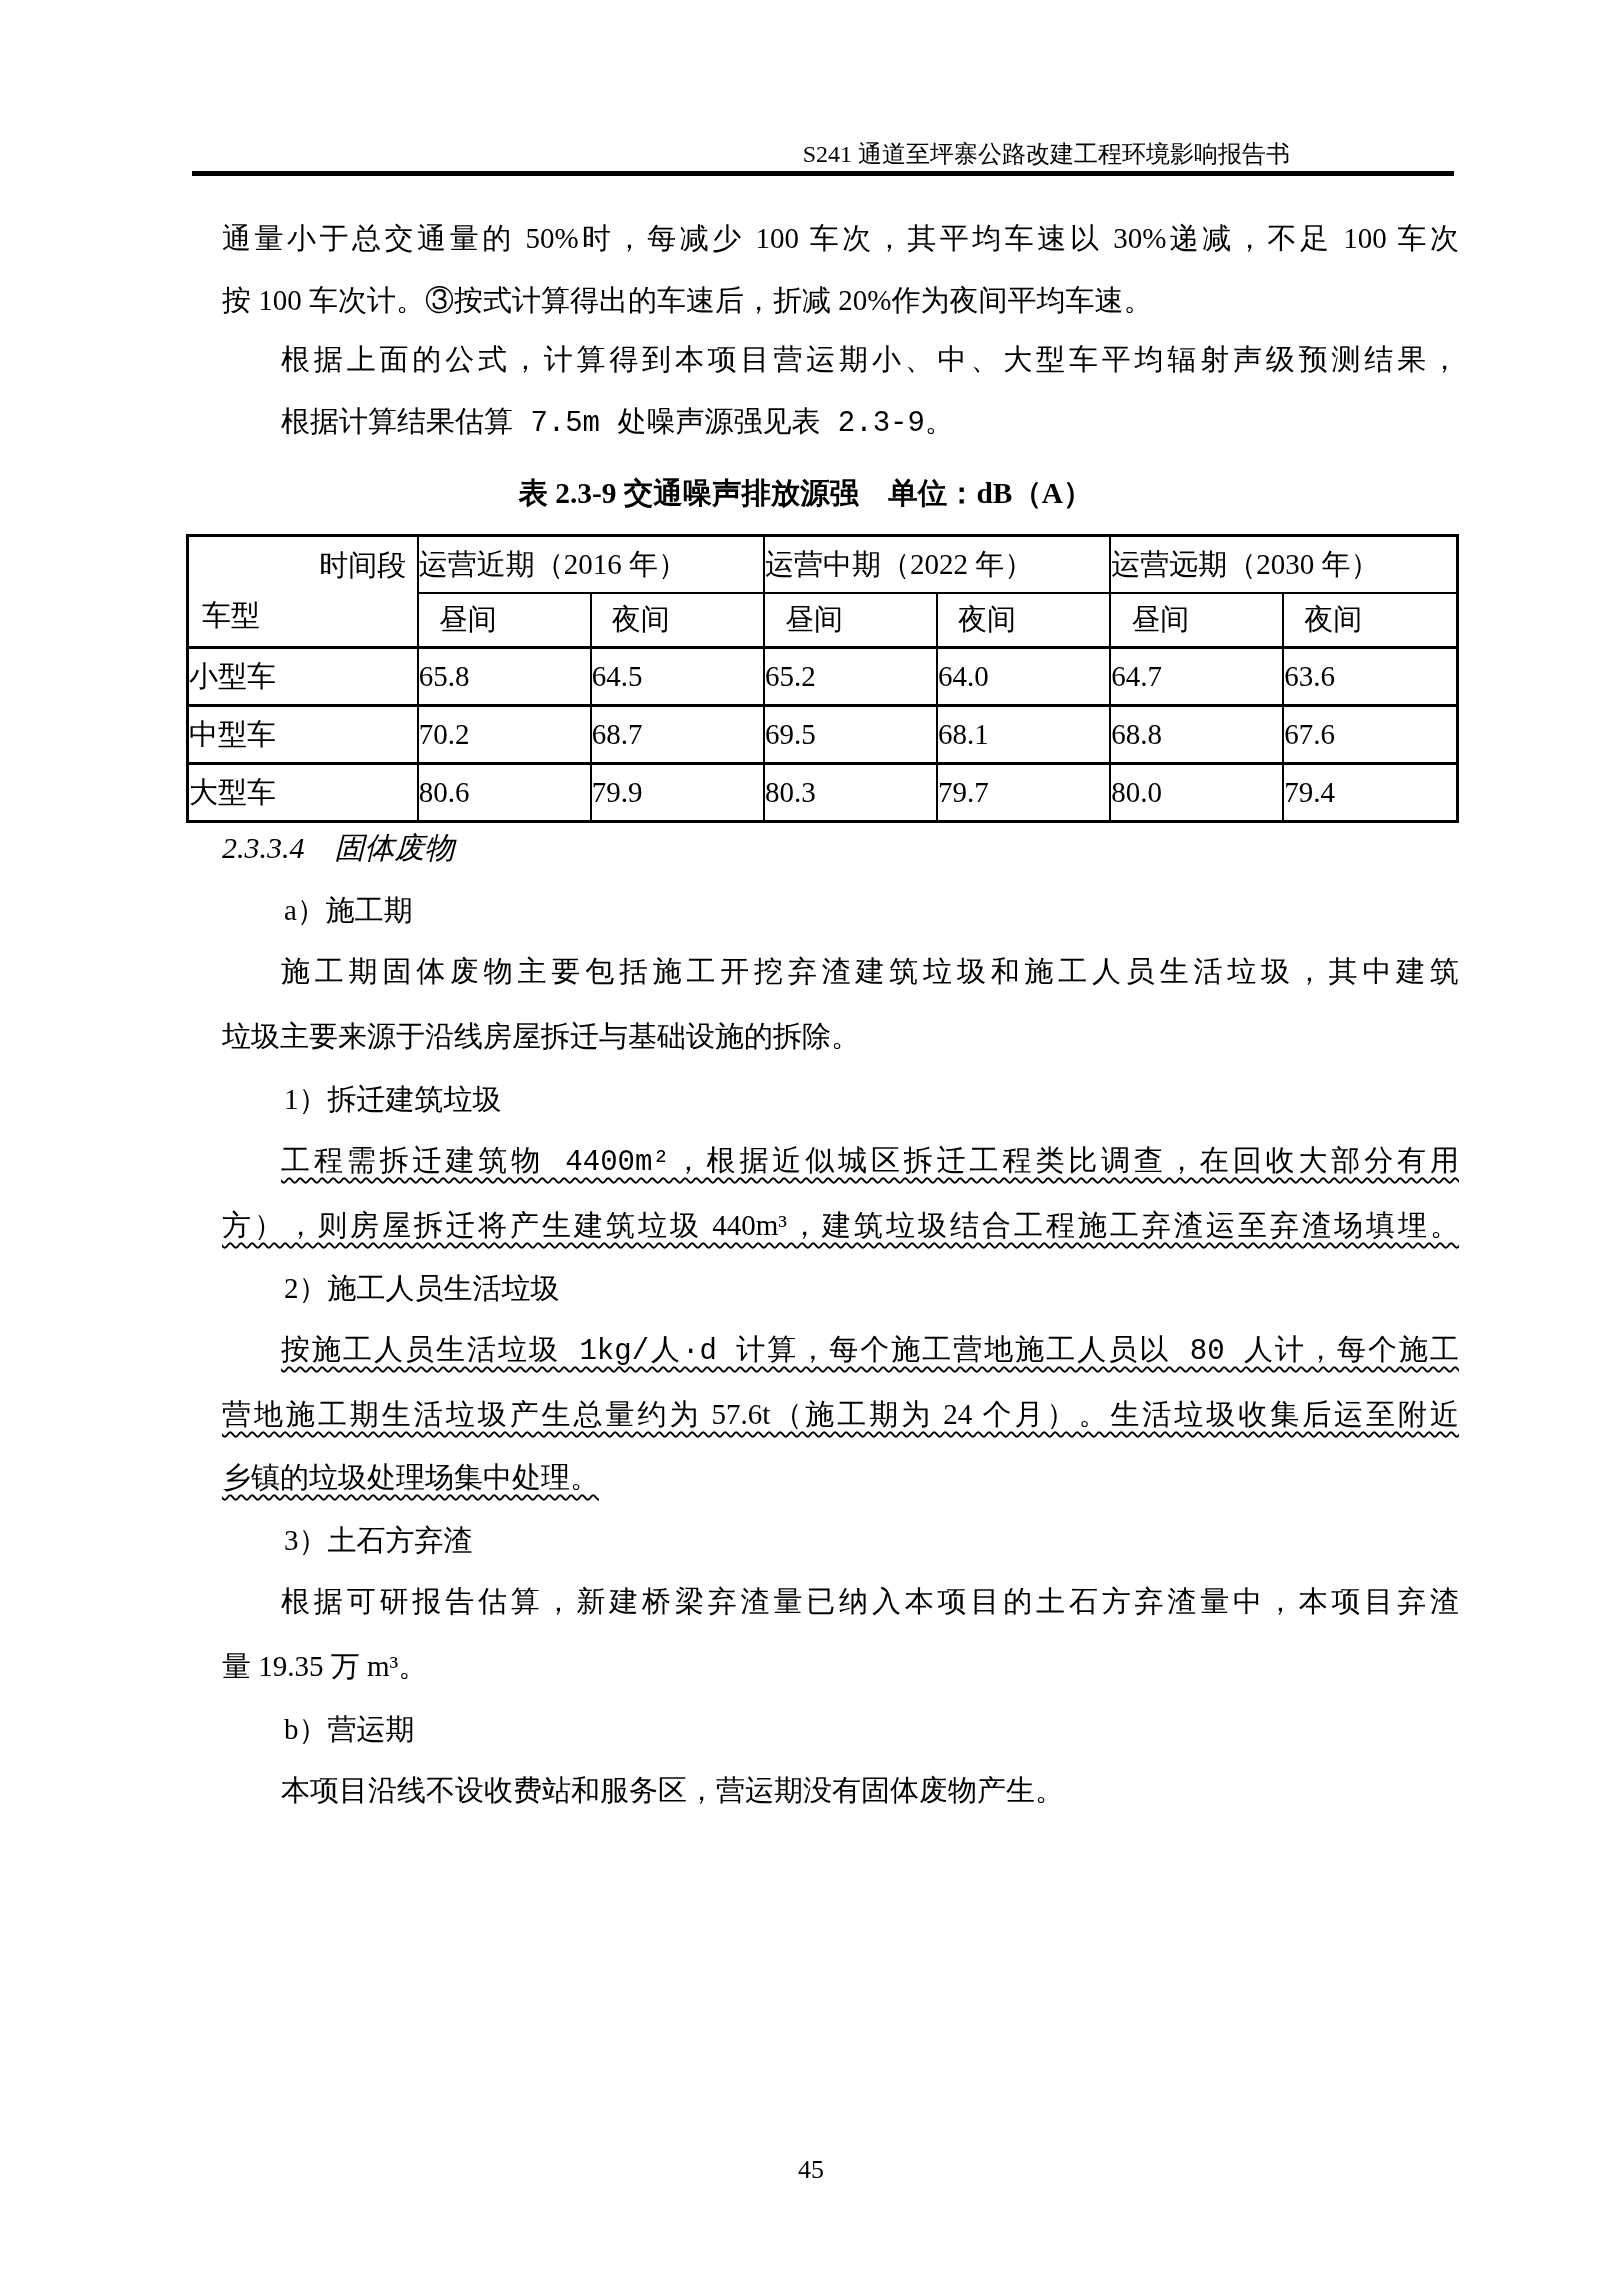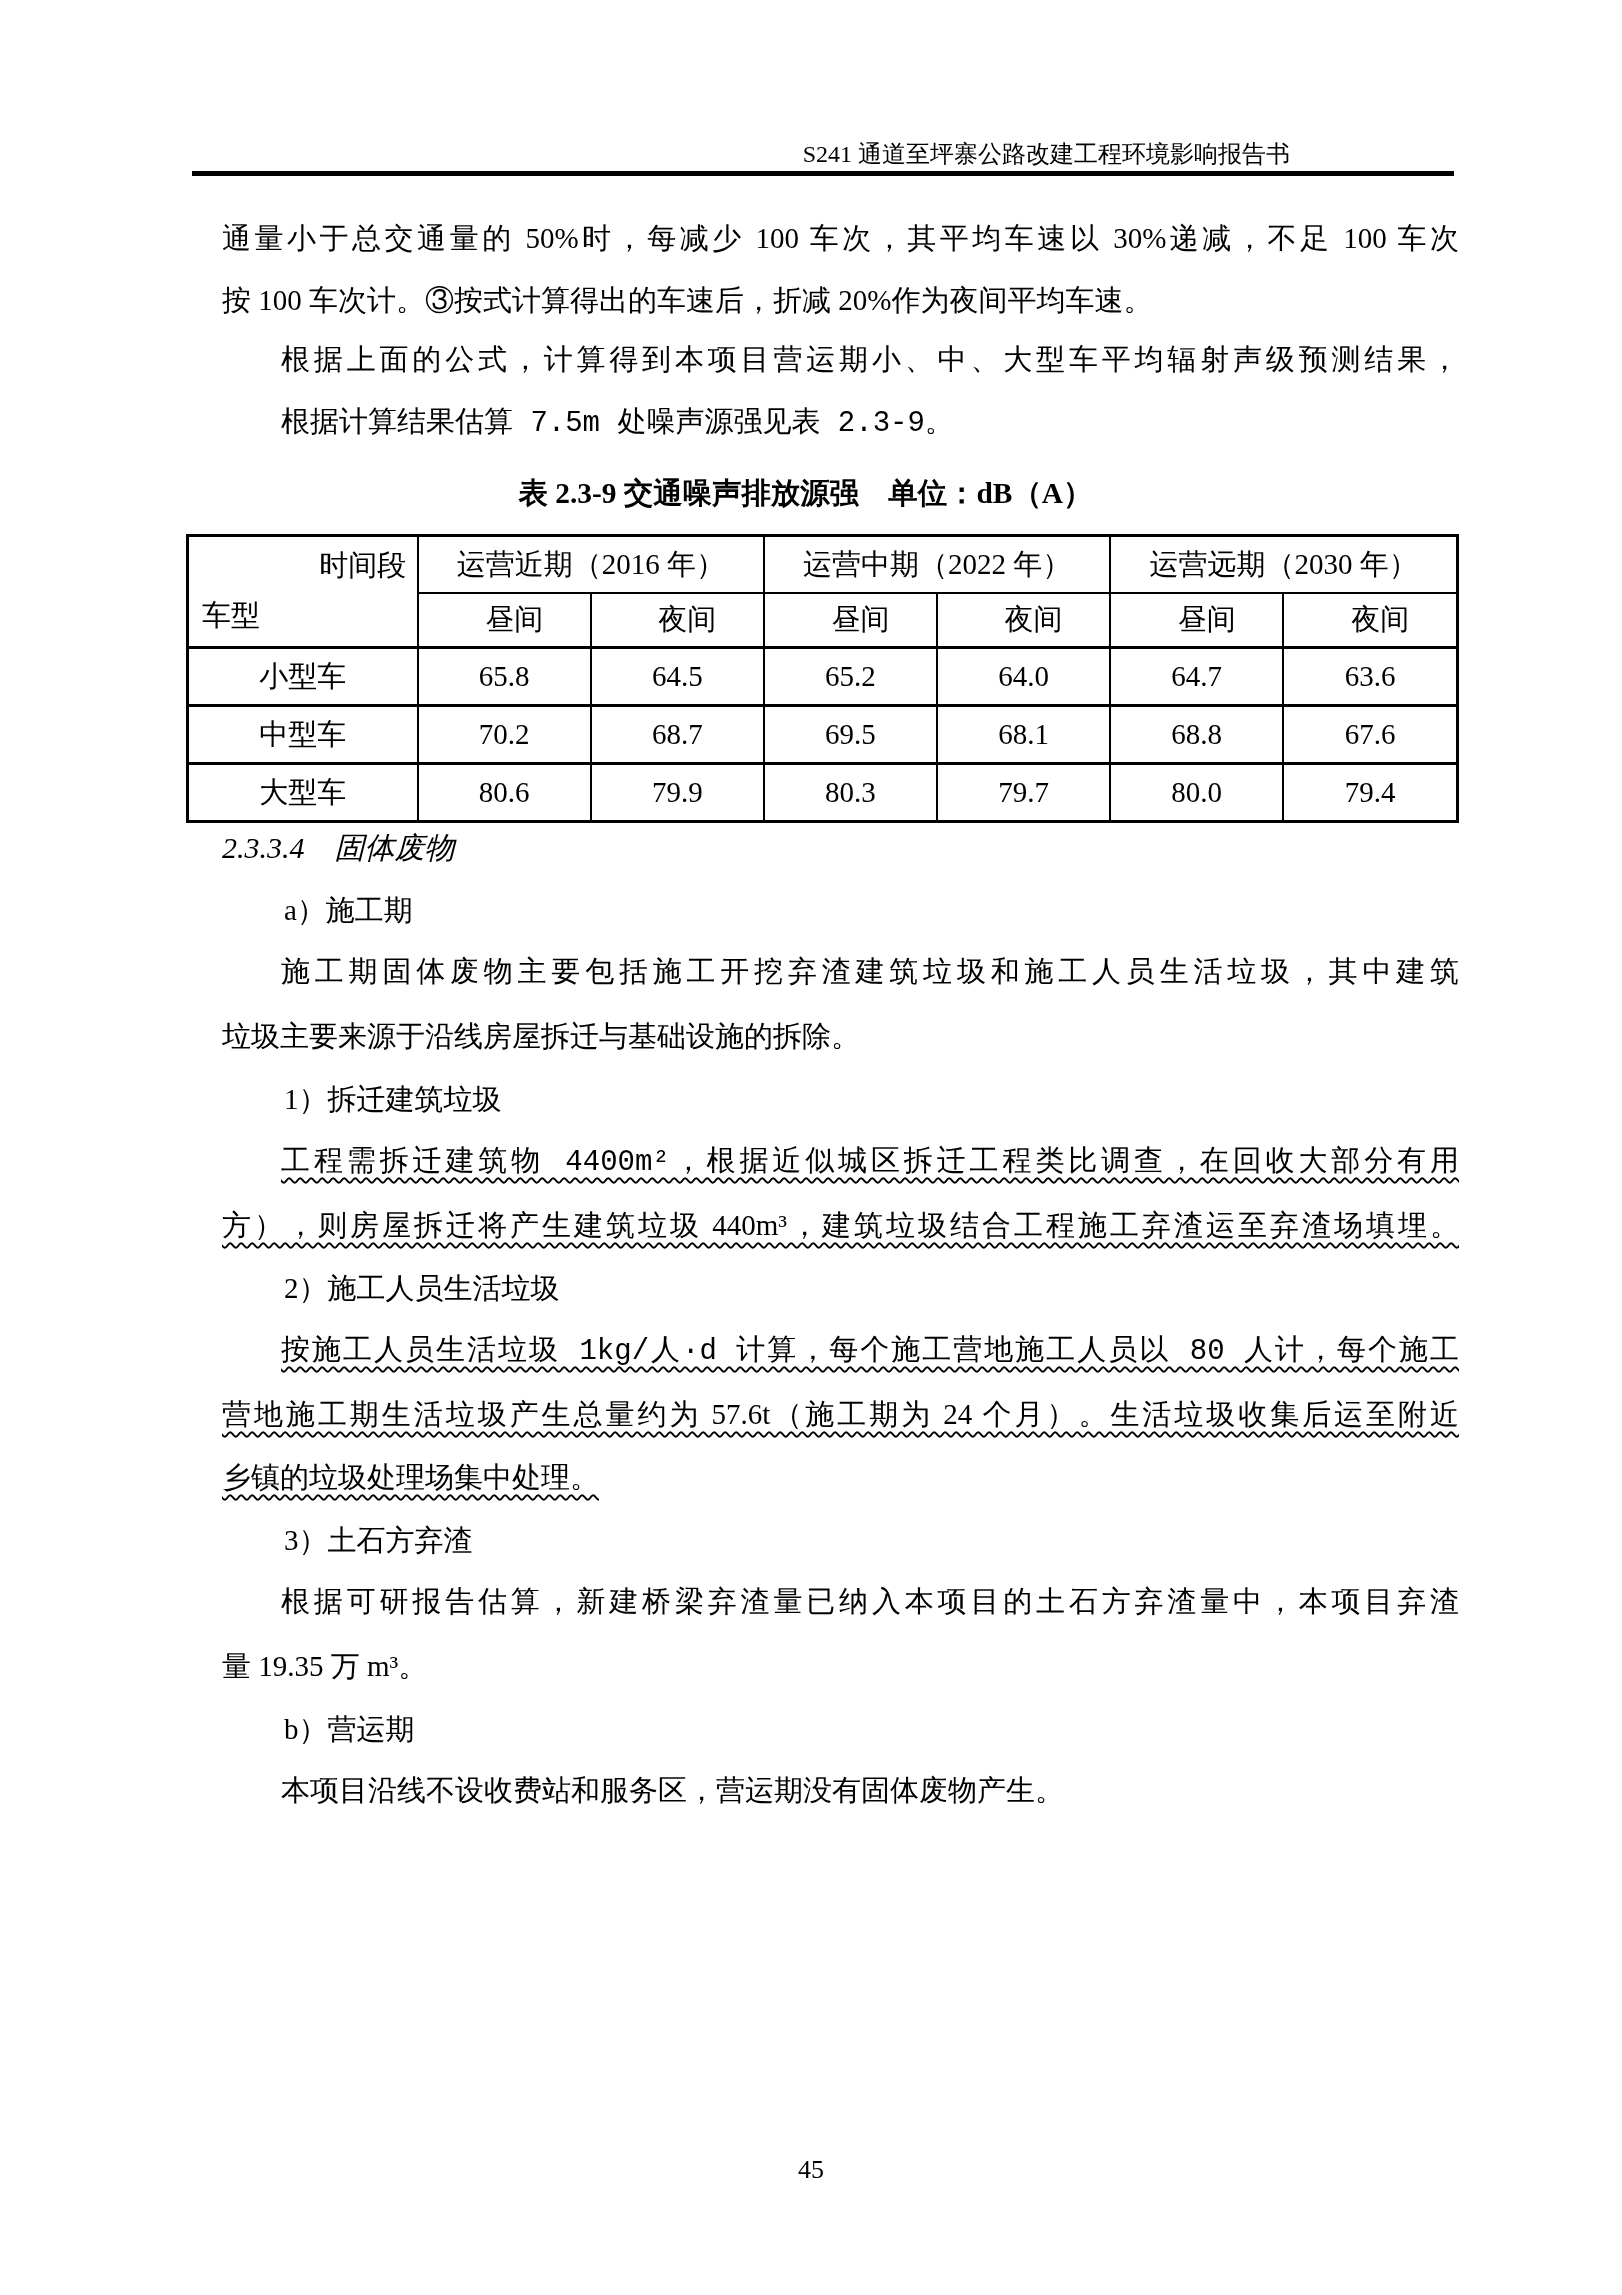--- a/index.html
+++ b/index.html
@@ -84,21 +84,20 @@
     left: 186px;
     top: 534px;
     width: 1273px;
     border-collapse: collapse;
     table-layout: fixed;
     border: 3.3px solid #000;
   }
   table.noise td {
     border: 2px solid #000;
     font-size: 29px;
-    text-align: center;
     vertical-align: middle;
     padding: 0;
     overflow: hidden;
   }
   tr.row-group td  { height: 55px; }
   tr.row-sub td    { height: 52px; padding-left: 20px; }
   tr.row-data td   { height: 55px; border-top-width: 3.9px; }
   td.corner-cell { position: relative; }
   .corner-top    { position: absolute; top: 9.2px;  right: 10.5px; }
   .corner-bottom { position: absolute; bottom: 10.5px; left: 13px; }

